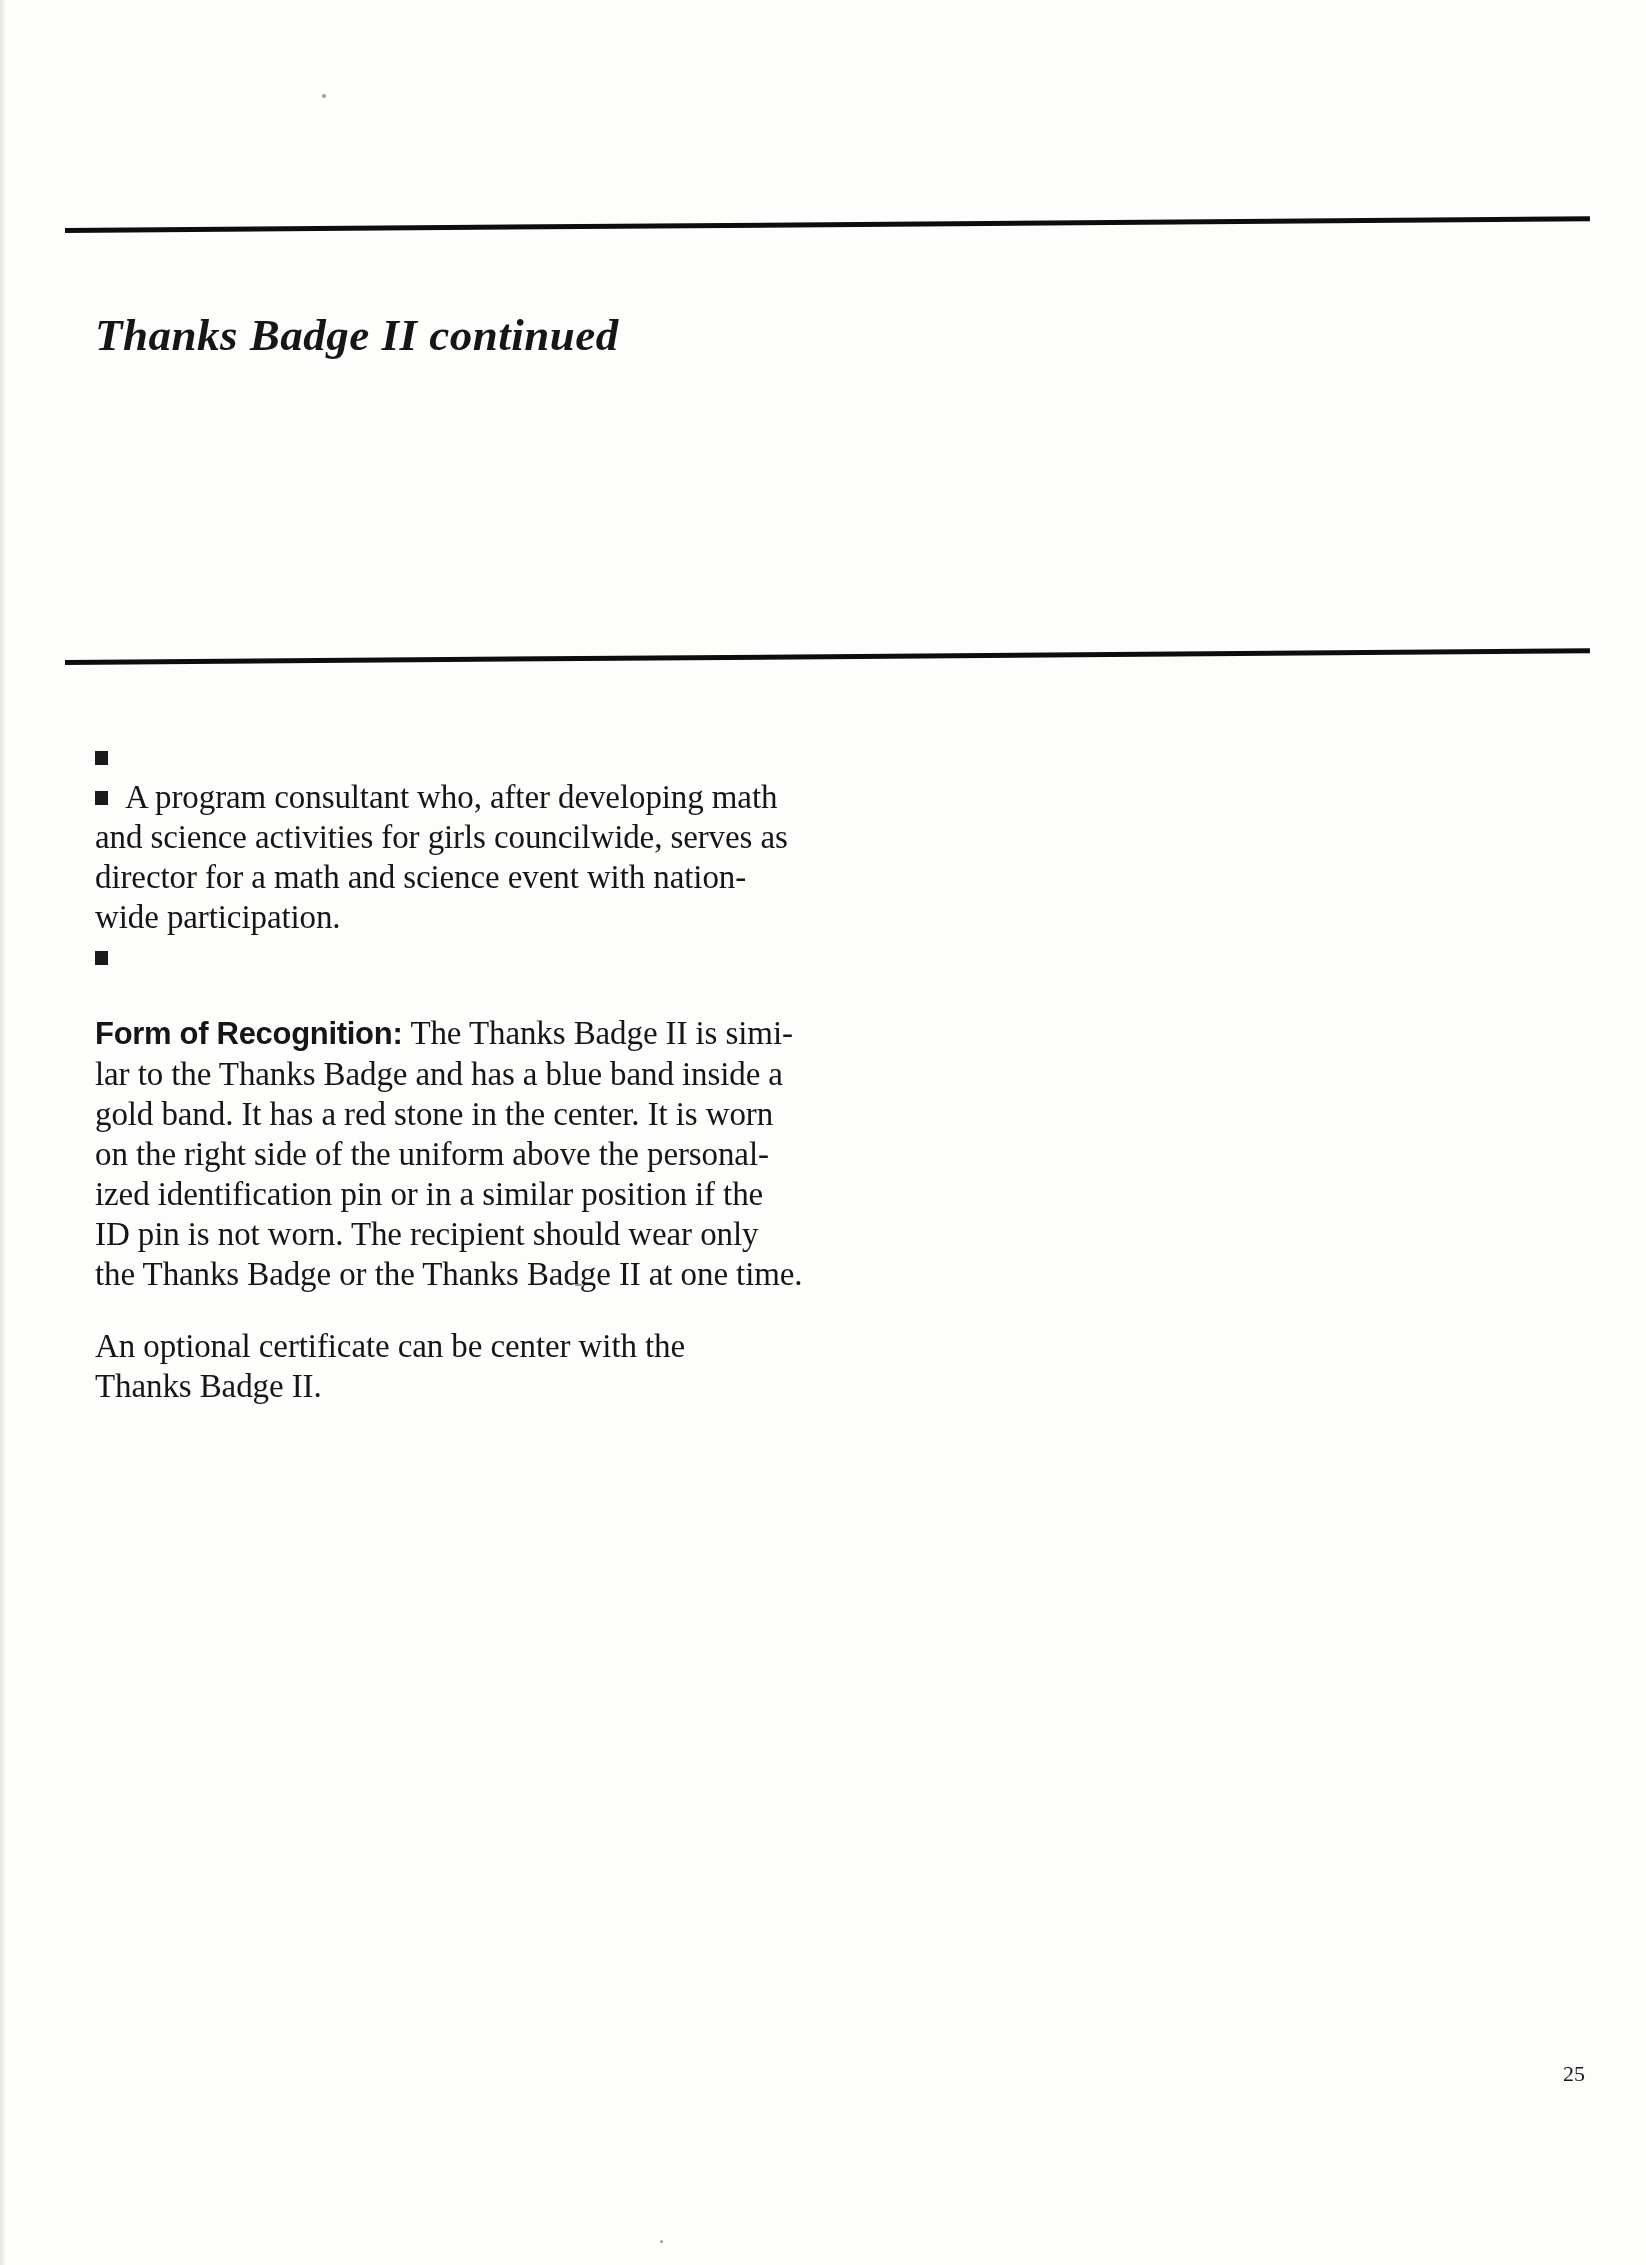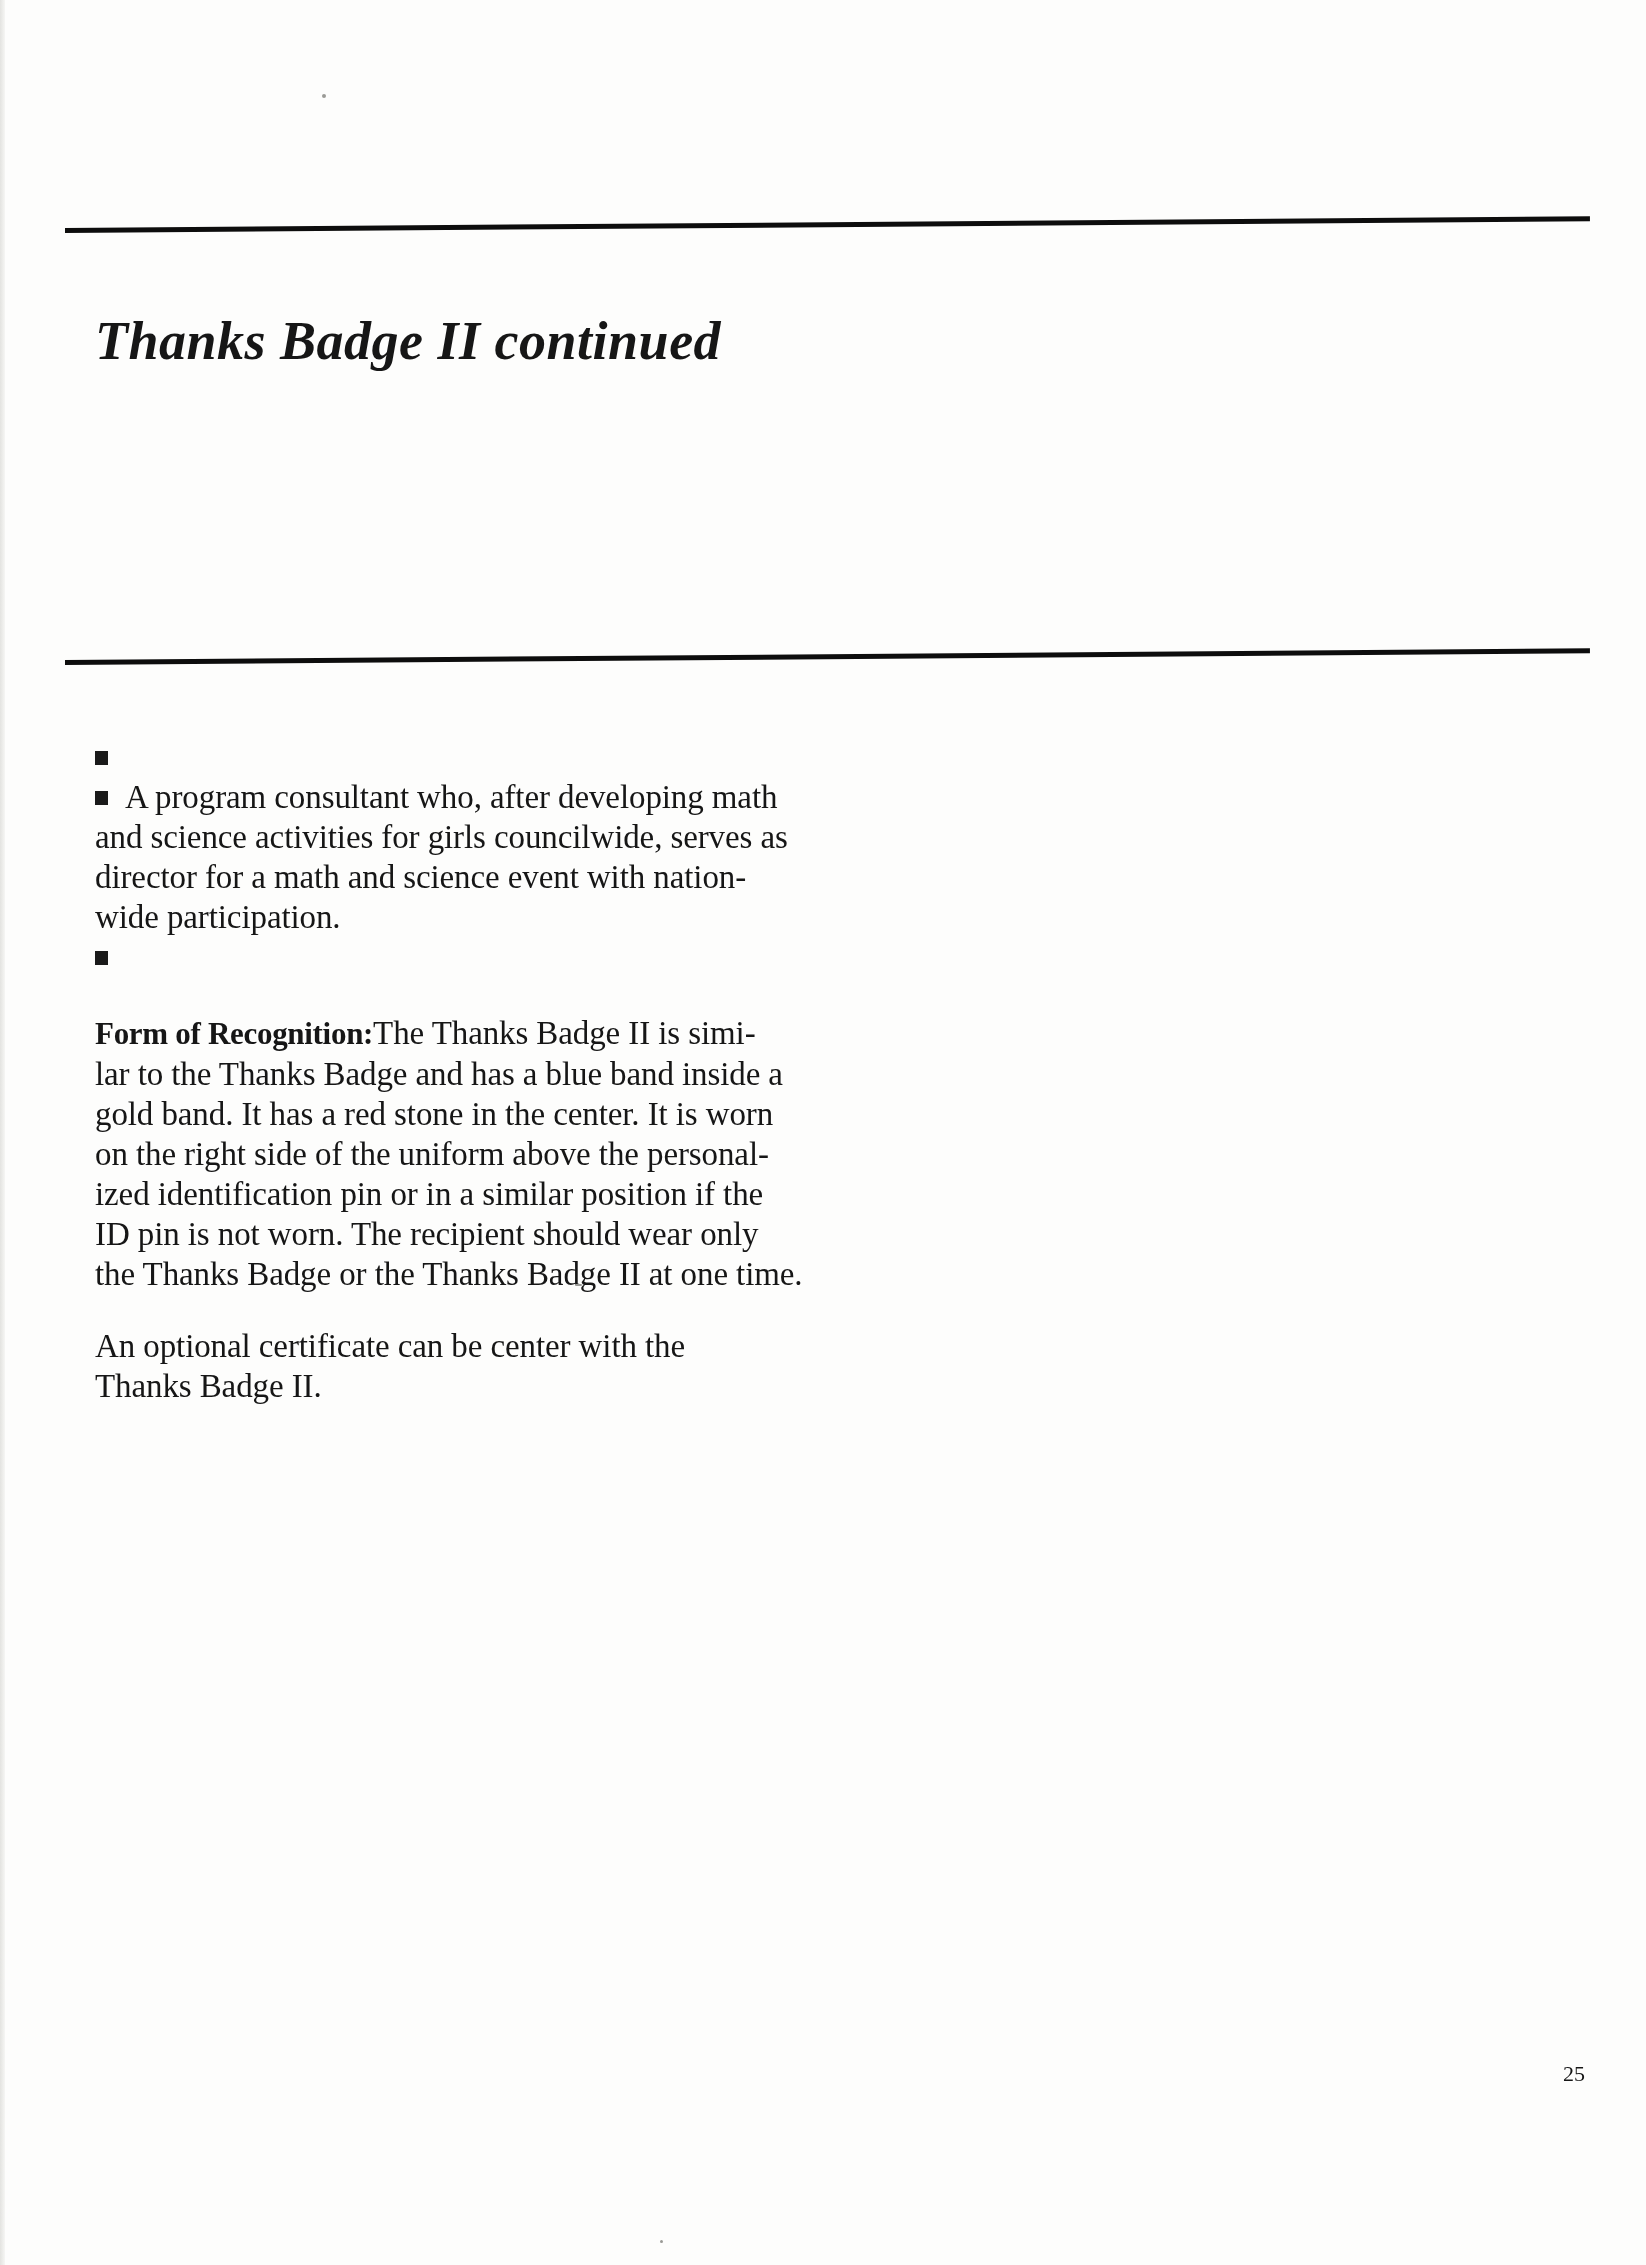--- a/index.html
+++ b/index.html
@@ -38,21 +38,21 @@
     transform: rotate(-0.44deg);
     transform-origin: left center;
   }
   .rule-top { top: 228px; }
   .rule-bottom { top: 660px; }
   .page-title {
     position: absolute;
     left: 95px;
     top: 281px;
     font-style: italic;
-    font-size: 54px;
+    font-size: 45px;
     line-height: 48px;
     letter-spacing: 0.5px;
     white-space: nowrap;
   }
   .content-column {
     position: absolute;
     left: 95px;
     top: 737px;
     width: 772px;
   }
@@ -67,25 +67,25 @@
     display: inline-block;
     width: 13px;
     height: 14px;
     background: #1a1a1a;
     margin-right: 17px;
     transform: translateY(-3px);
   }
   .pre { white-space: pre-line; }
   .recognition-paragraph { margin-top: 36px !important; }
   .lead-in {
-    font-family: Liberation Serif, serif;
+    font-family: Liberation Sans, sans-serif;
     font-weight: bold;
     font-size: 31px;
     letter-spacing: -0.3px;
-    margin-right: 0;
+    margin-right: 8px;
   }
   .optional-paragraph { margin-top: 32px !important; }
   .page-number {
     position: absolute;
     left: 1563px;
     top: 2056px;
     font-size: 22px;
     line-height: 36px;
   }
   .speck {

